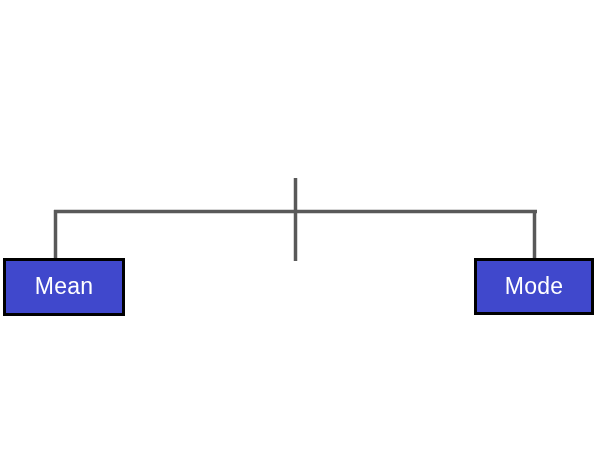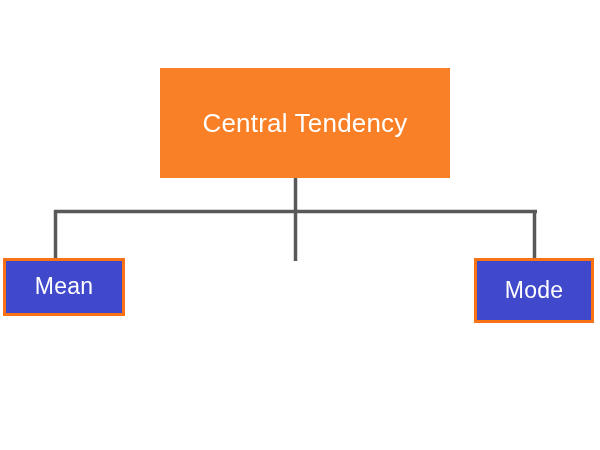--- a/index.html
+++ b/index.html
@@ -50,21 +50,21 @@
     width: 290px;
     height: 110px;
     background: #F98026;
     border: none;
     font-size: 26px;
     letter-spacing: 0.2px;
   }
 
   .node-leaf {
     background: #4048CC;
-    border: 3px solid #f97316;
+    border: 3px solid #000000;
     font-size: 23px;
     letter-spacing: 0.2px;
   }
 
   .node-mean {
     left: 3px;
     top: 258px;
     width: 122px;
     height: 58px;
   }
@@ -73,44 +73,41 @@
     left: 237px;
     top: 260px;
     width: 120px;
     height: 56px;
   }
 
   .node-mode {
     left: 474px;
     top: 258px;
     width: 120px;
-    height: 65px;
+    height: 57px;
   }
 </style>
 </head>
 <body>
 
 <div id="diagram">
 
   <svg id="connectors" viewBox="0 0 600 450" width="600" height="450">
 
     <line x1="295.5" y1="178" x2="295.5" y2="211.5" stroke="#595959" stroke-width="3.5"></line>
 
     <line x1="54" y1="211.5" x2="537" y2="211.5" stroke="#595959" stroke-width="3.5"></line>
 
     <line x1="55.5" y1="210" x2="55.5" y2="259" stroke="#595959" stroke-width="3.5"></line>
 
     <line x1="295.5" y1="210" x2="295.5" y2="261" stroke="#595959" stroke-width="3.5"></line>
 
     <line x1="534.5" y1="210" x2="534.5" y2="259" stroke="#595959" stroke-width="3.5"></line>
   </svg>
 
-  <div class="node node-root">
-    <span>Central Tendency</span>
-  </div>
 
   <div class="node node-leaf node-mean">
     <span>Mean</span>
   </div>
 
 
   <div class="node node-leaf node-mode">
     <span>Mode</span>
   </div>
 

